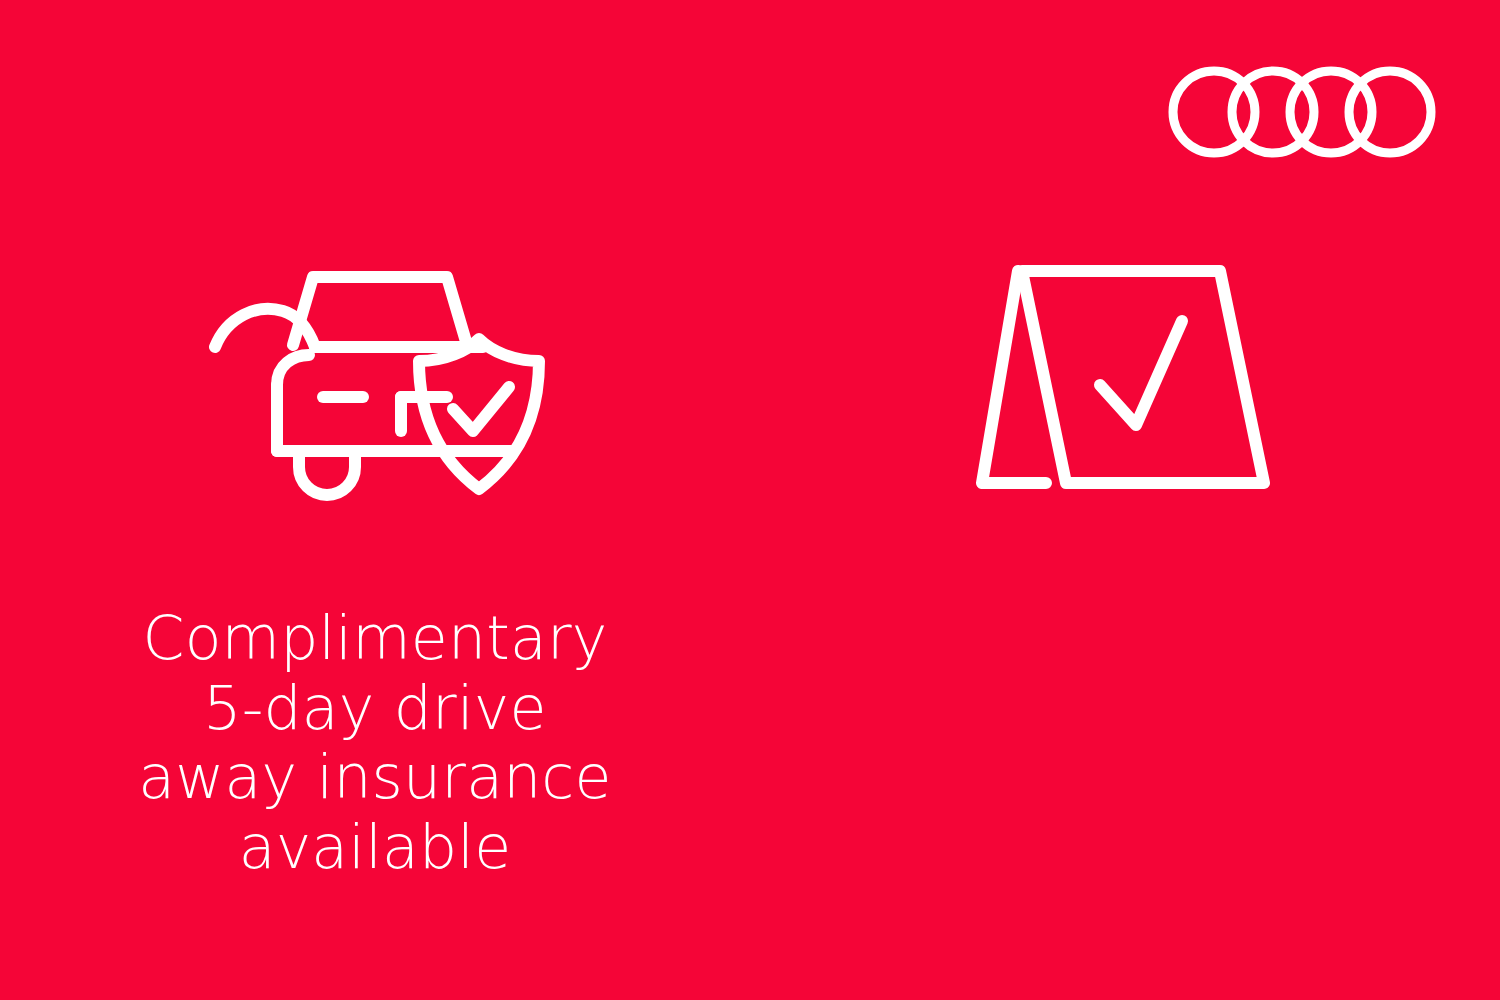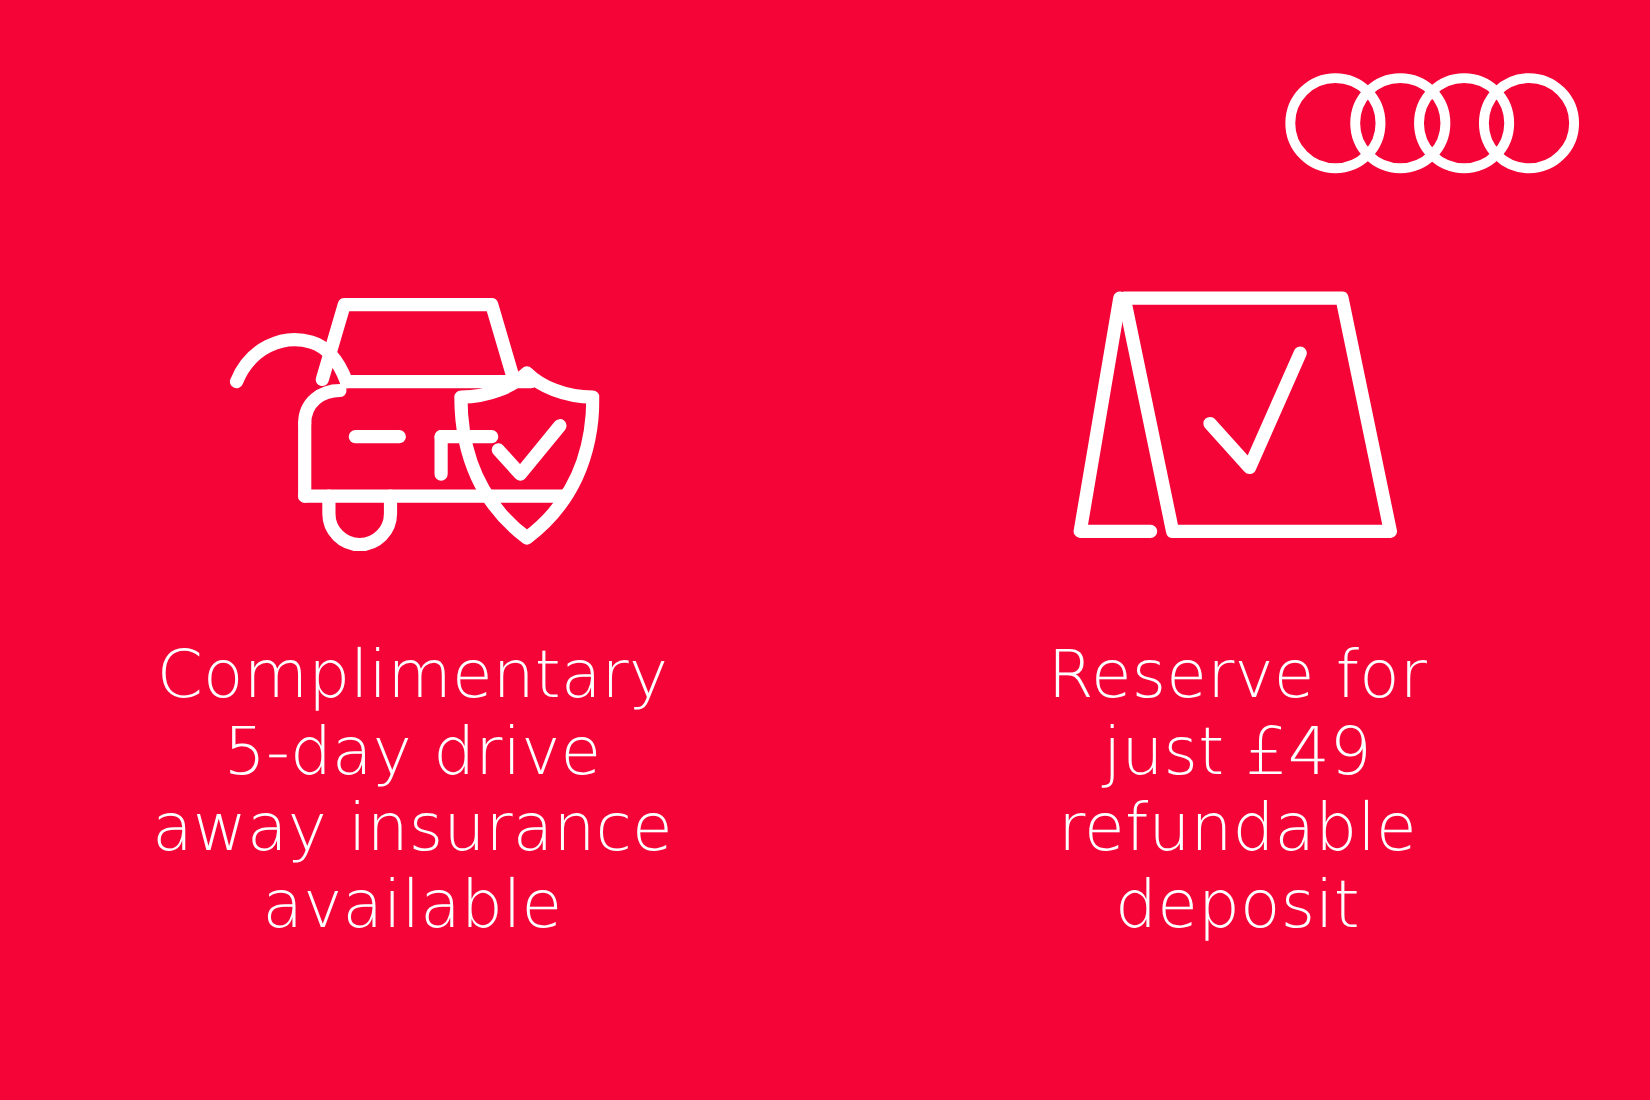--- a/index.html
+++ b/index.html
@@ -43,20 +43,21 @@
     width: 1500px;
     display: flex;
     flex-direction: row;
     align-items: flex-start;
   }
   .feature {
     flex: 0 0 50%;
     display: flex;
     flex-direction: column;
     align-items: center;
+    gap: 24px;
   }
   .feature-icon {
     width: 340px;
     height: 260px;
     display: flex;
     align-items: center;
     justify-content: center;
   }
   .feature-icon svg {
     display: block;
@@ -140,20 +141,16 @@
           <g fill="none" stroke="#ffffff" stroke-width="12" stroke-linecap="round" stroke-linejoin="round">
 
             <path d="M 58 16 L 22 228 L 86 228"></path>
 
             <path d="M 62 16 L 260 16 L 304 228 L 106 228 Z"></path>
 
             <path d="M 140 130 L 176 170 L 222 66"></path>
           </g>
         </svg>
       </div>
-      <div class="feature-caption">Reserve for
-just £49
-refundable
-deposit</div>
     </div>
 
   </div>
 </div>
 
 </body></html>

